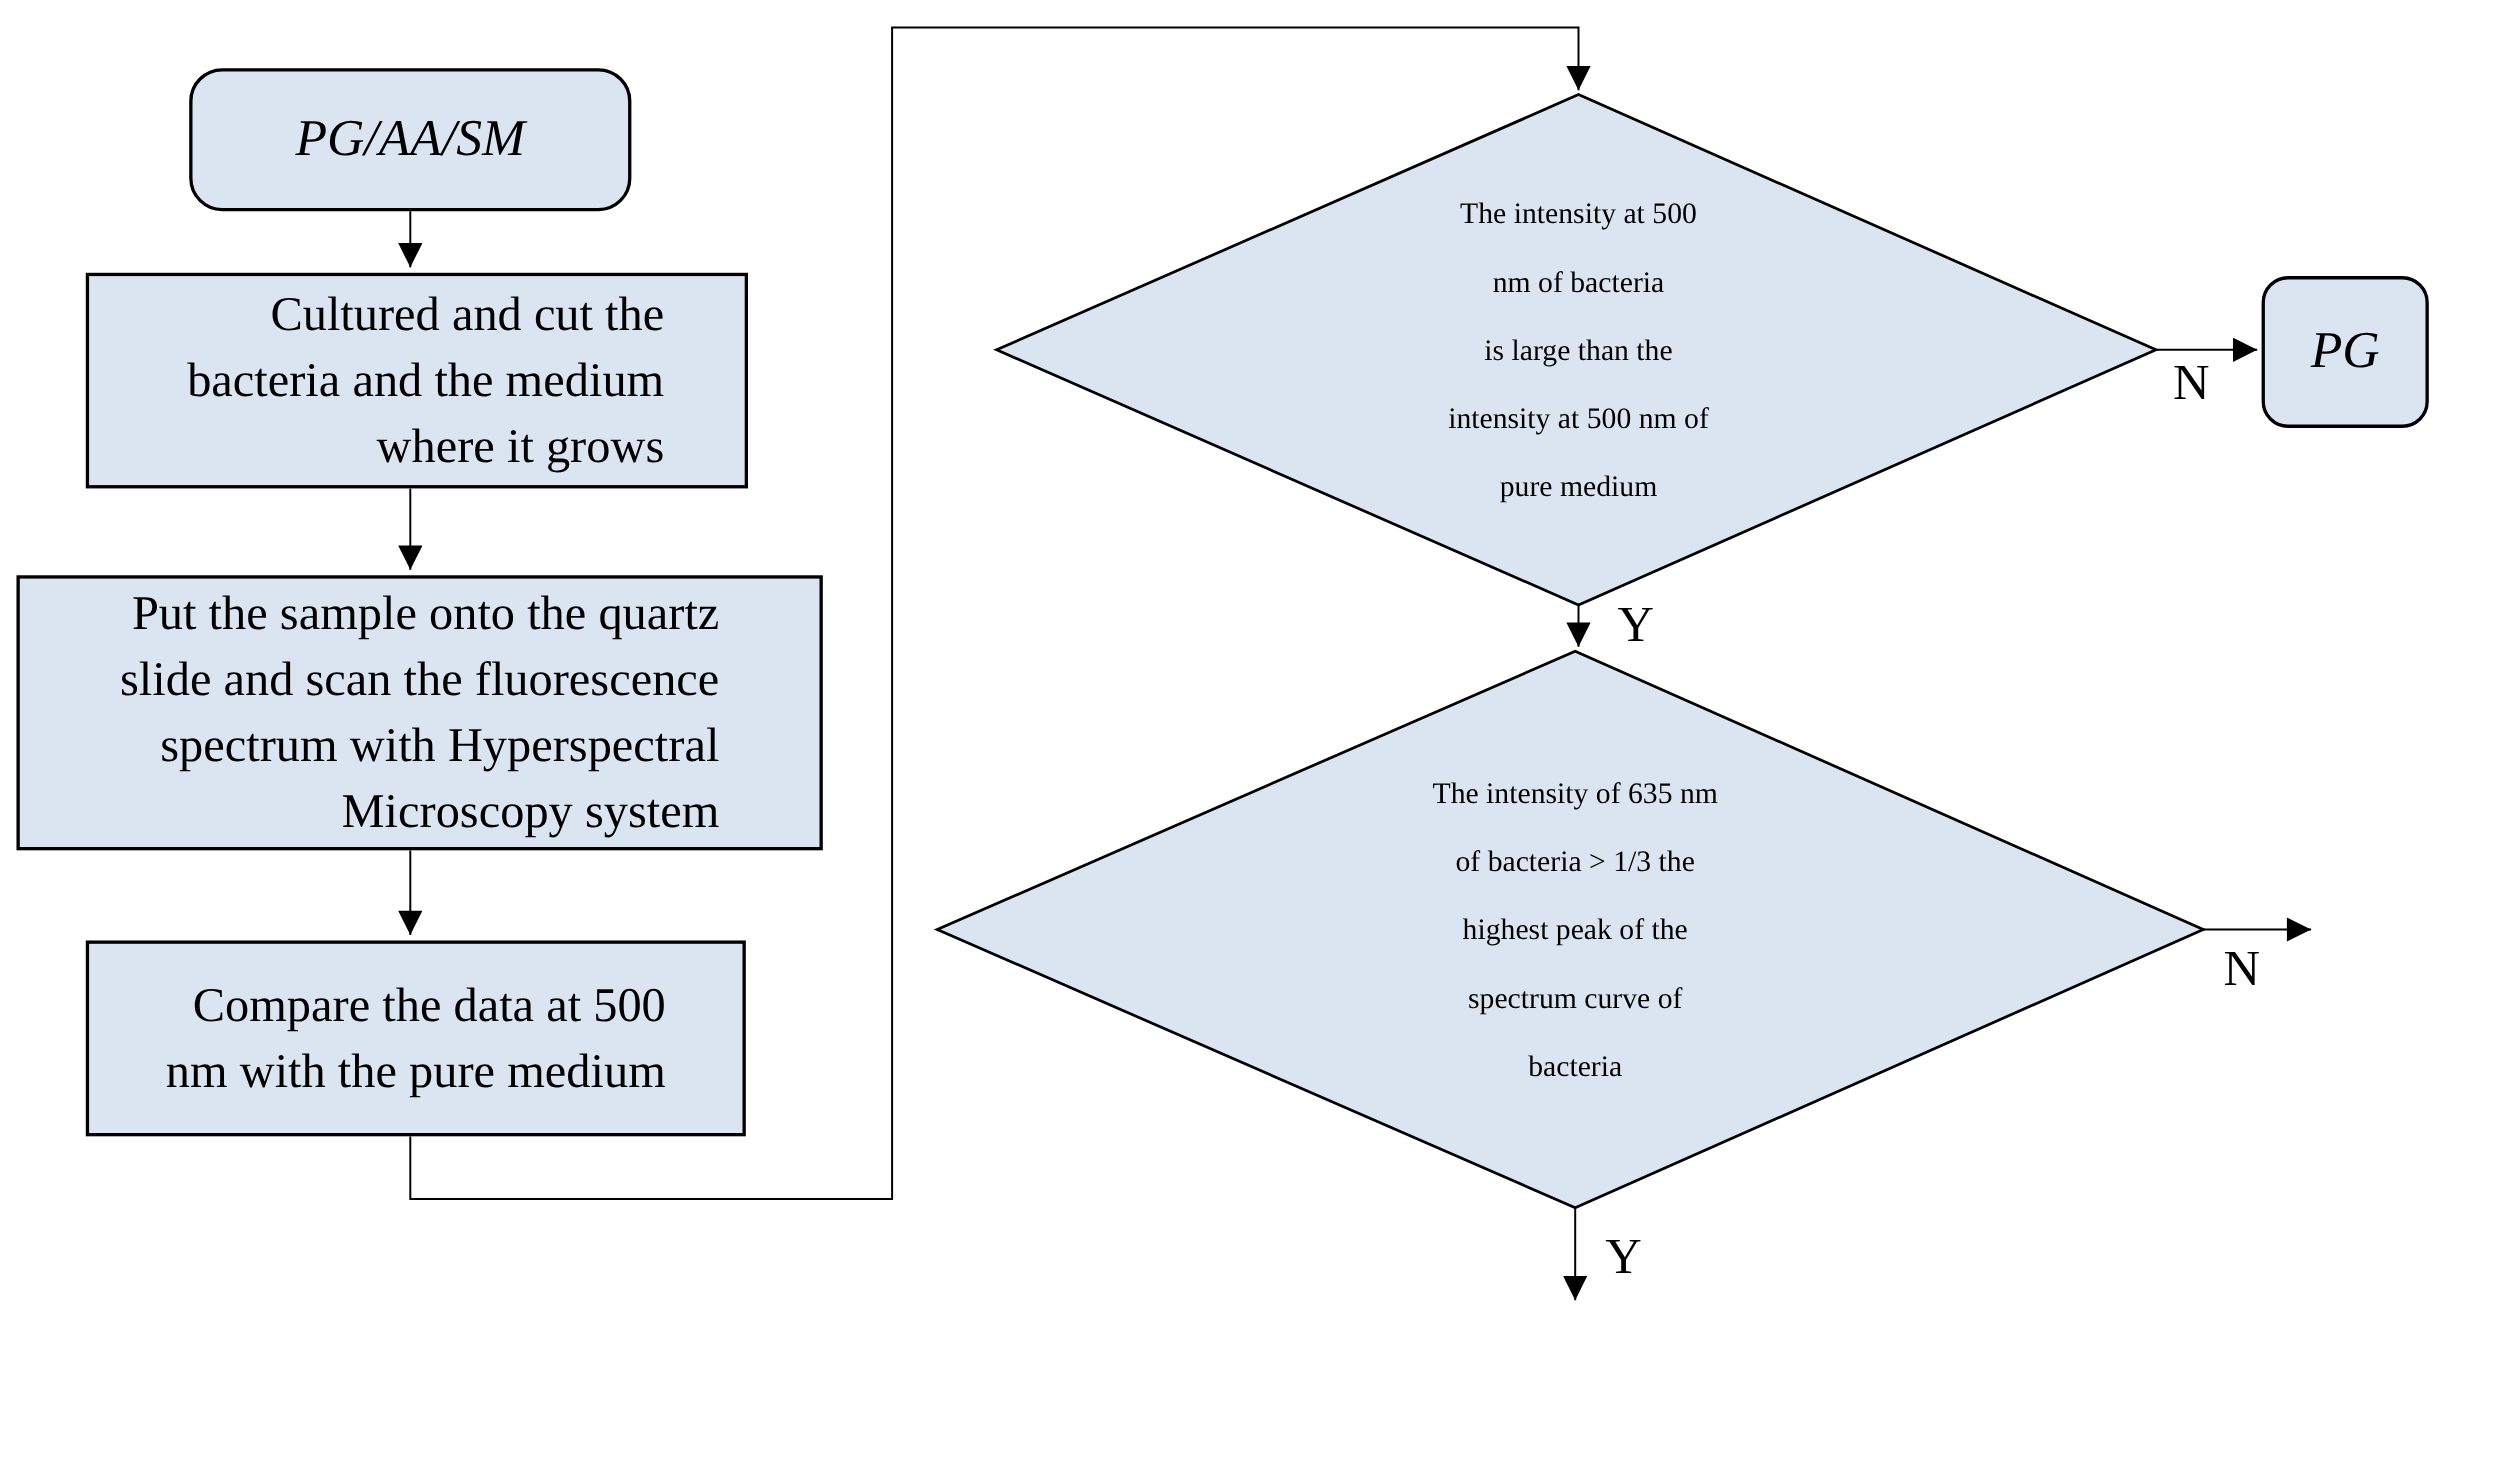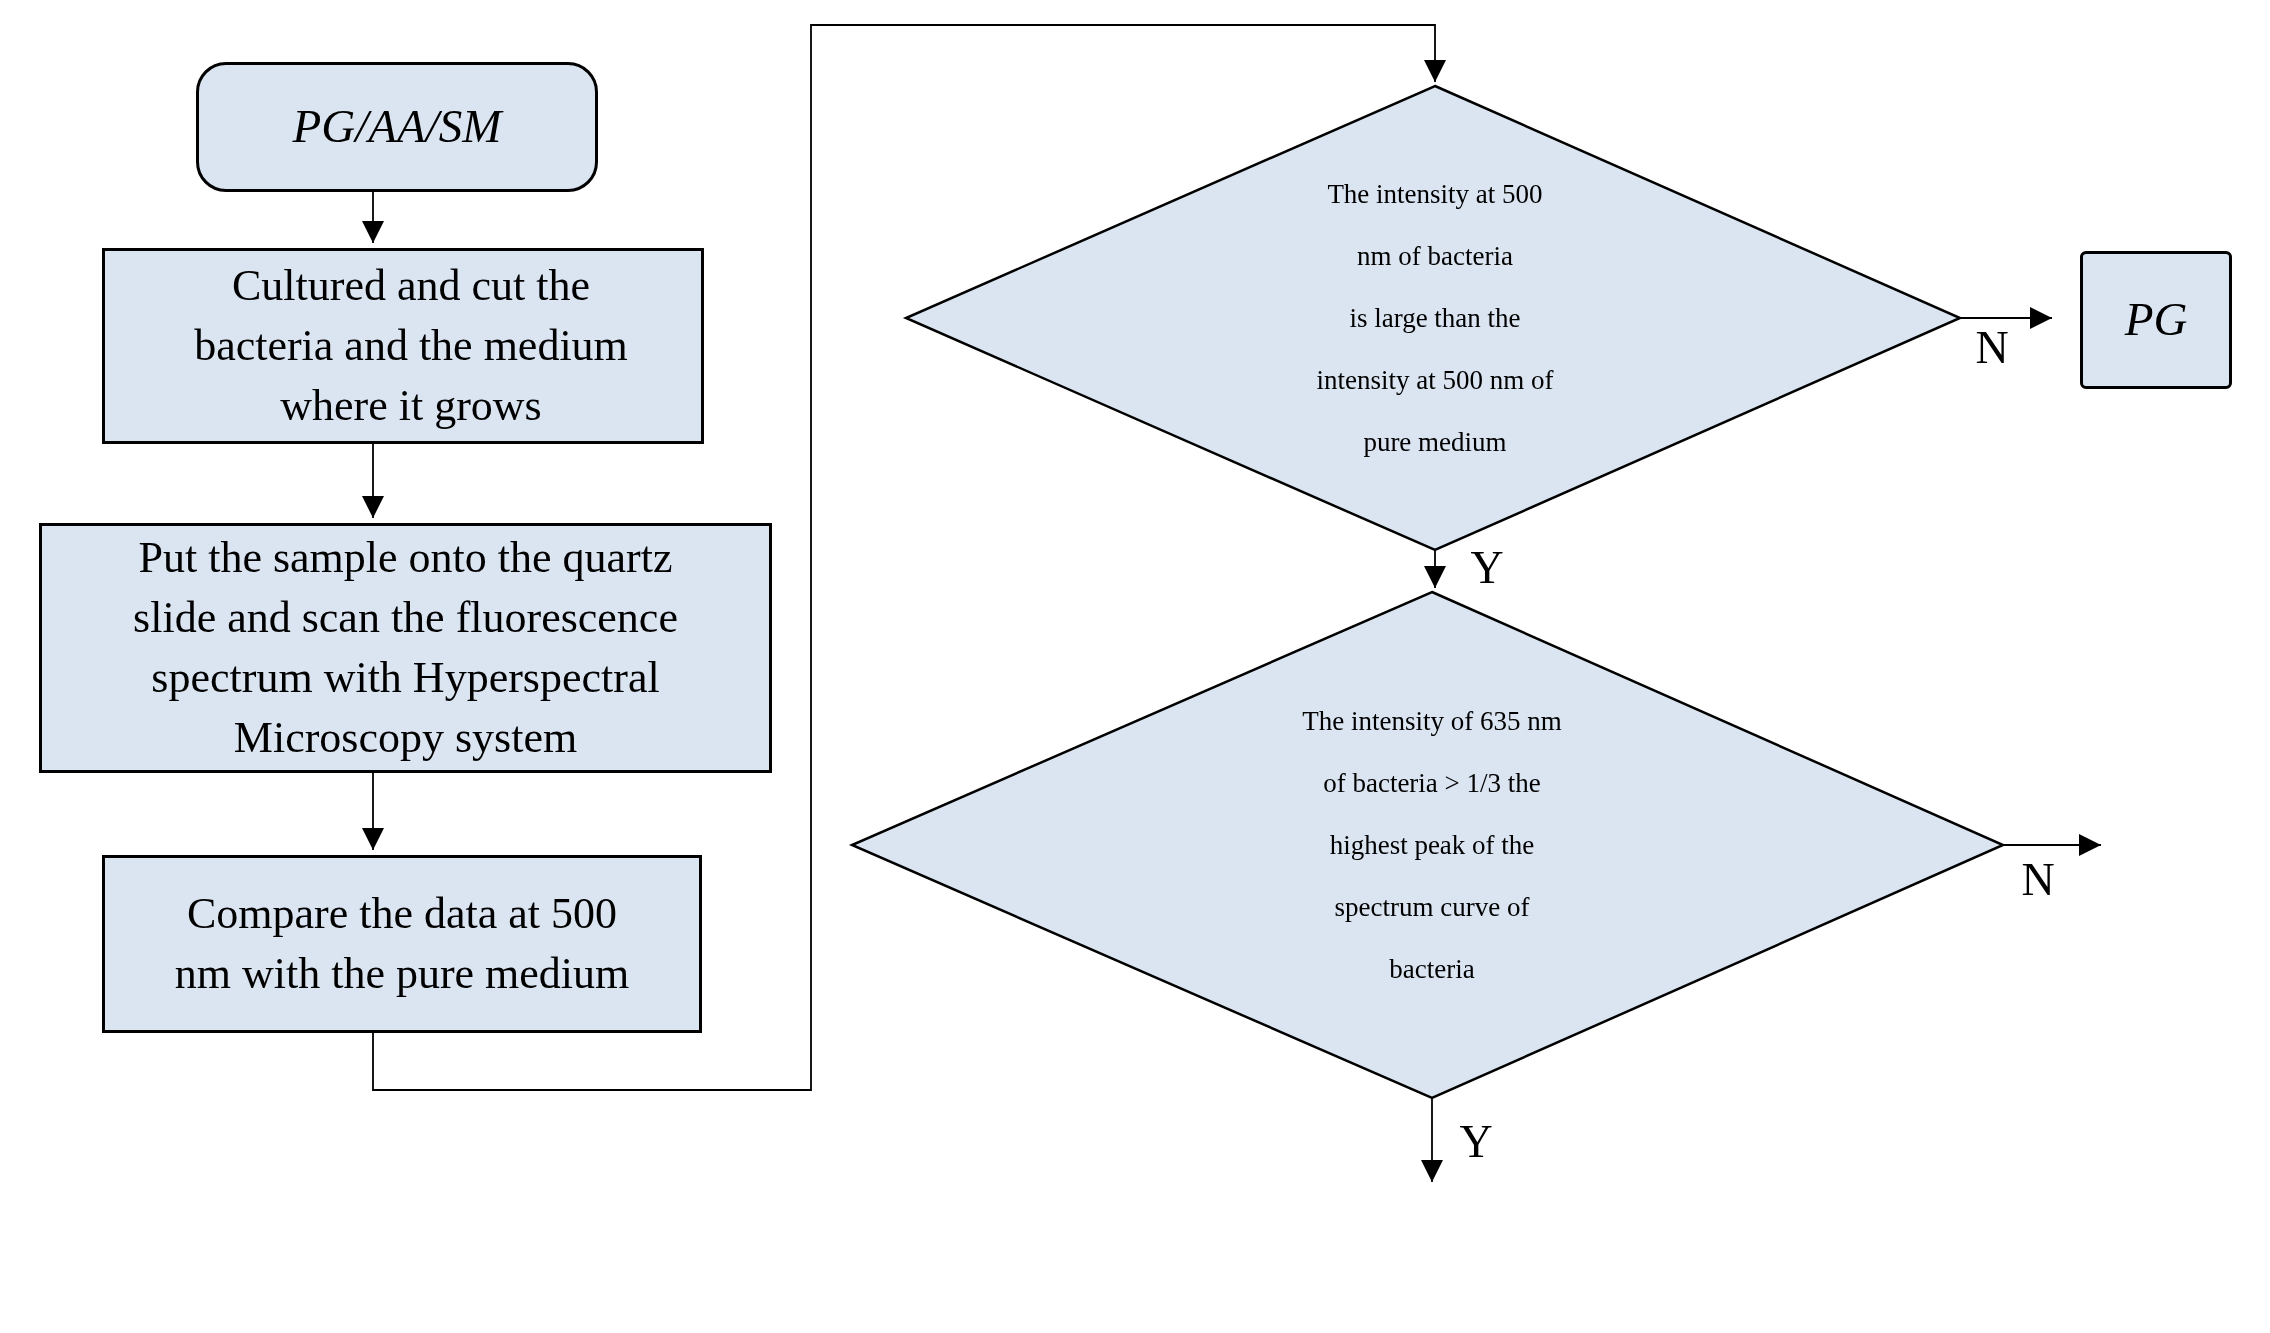--- a/index.html
+++ b/index.html
@@ -37,38 +37,37 @@
     fill: var(--connector, #000000);
   }
   .node {
     position: absolute;
     box-sizing: border-box;
     background: var(--node-fill, #dbe5f1);
     border: 3px solid var(--node-border, #000000);
     display: flex;
     align-items: center;
     justify-content: center;
-    text-align: center;
-    margin-left: 24px;
+    text-align: right;
   }
   .node .label {
     white-space: pre-line;
     font-size: 44px;
     line-height: 60px;
   }
   .terminal {
     border-radius: 30px;
   }
   .terminal .label {
     font-style: italic;
     font-size: 47px;
     line-height: 1.1;
   }
   .result {
-    border-radius: 6px;
+    border-radius: 24px;
   }
   .diamond-text {
     position: absolute;
     display: flex;
     align-items: center;
     justify-content: center;
     text-align: center;
     white-space: pre-line;
     font-size: 27px;
     line-height: 62px;

